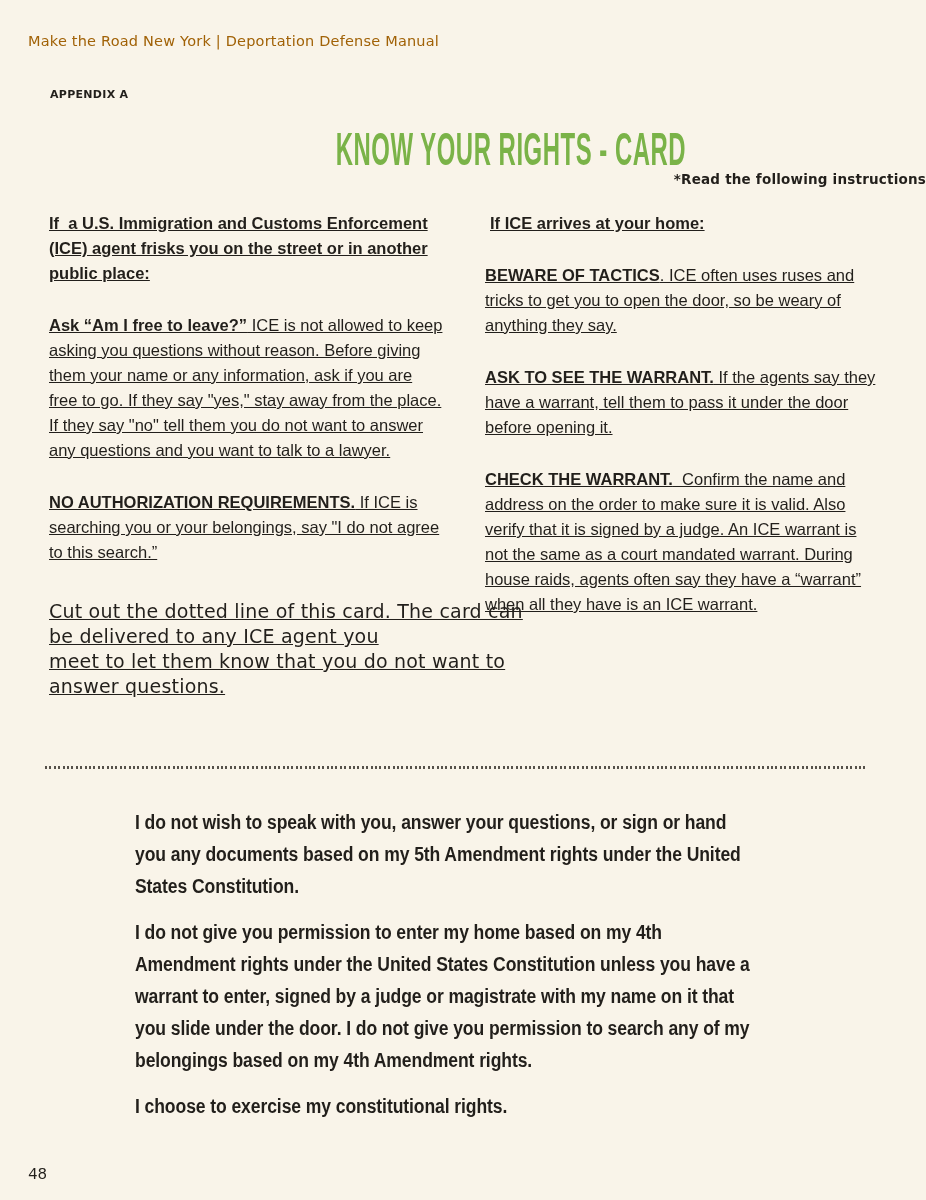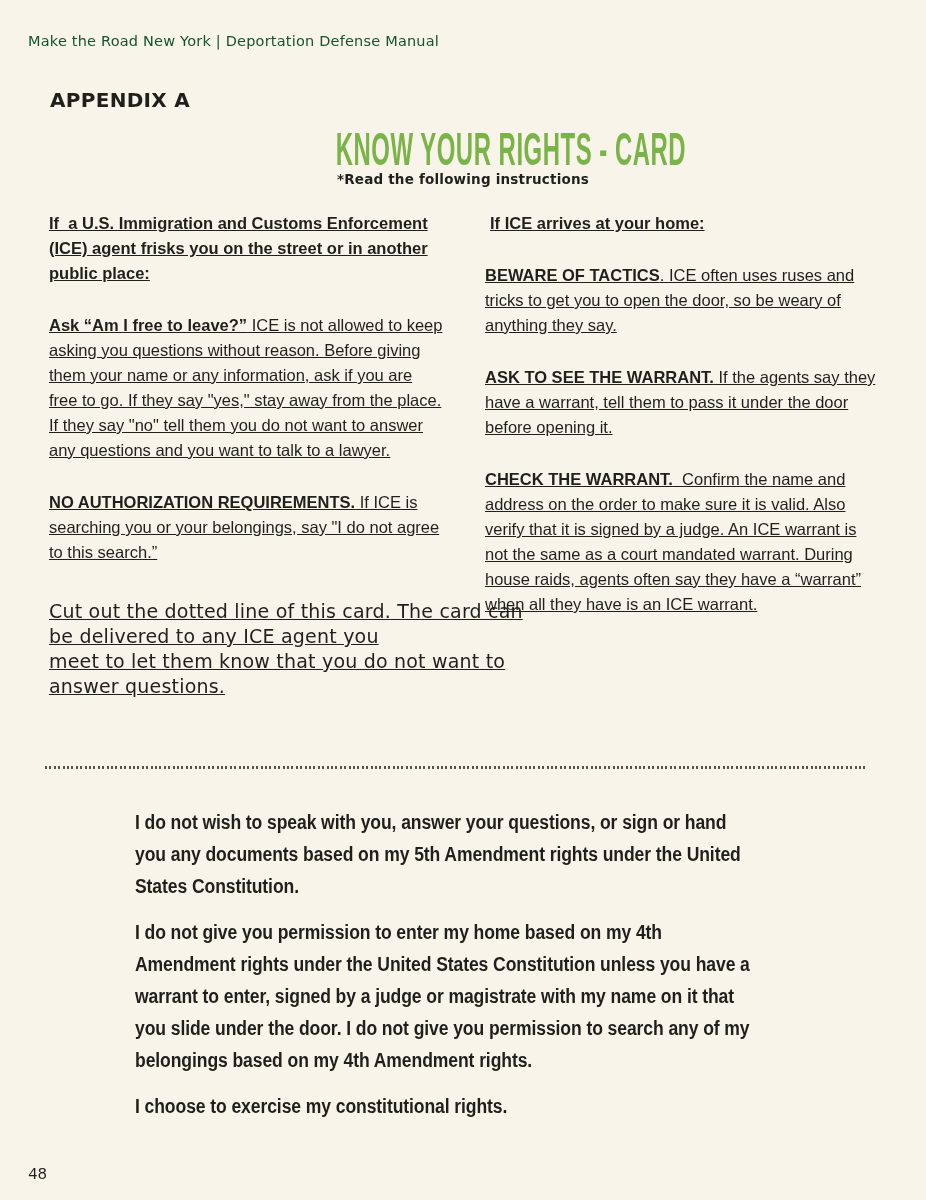--- a/index.html
+++ b/index.html
@@ -7,41 +7,41 @@
     position:relative;
     width:926px;height:1200px;
     background:#f9f4e9;
     color:#221f1b;
     font-family:"Liberation Sans",sans-serif;
     overflow:hidden;
   }
   .manual-header{
     position:absolute;left:28px;top:33px;
     font-family:"DejaVu Sans",sans-serif;
-    font-size:14.5px;letter-spacing:.2px;color:#14532d;
+    font-size:14.5px;letter-spacing:.2px;color:#a16207;
   }
   .appendix{
     position:absolute;left:50px;top:88px;
     font-family:"DejaVu Sans",sans-serif;
-    font-weight:bold;font-size:20px;letter-spacing:.3px;
+    font-weight:bold;font-size:11px;letter-spacing:.3px;
   }
   .title-wrap{
     position:absolute;left:0;top:126px;width:926px;
     text-align:center;white-space:nowrap;padding-left:48px;
   }
   .title-text{
     display:inline-block;
     font-weight:bold;font-size:46px;line-height:46px;
     color:#7ab348;
     transform:scaleX(.52);
     letter-spacing:1px;
   }
   .subtitle{
     position:absolute;left:0;top:171px;width:926px;
-    text-align:center;
+    text-align:right;
     font-family:"DejaVu Sans",sans-serif;
     font-weight:bold;font-size:13.5px;letter-spacing:.2px;
   }
   .col{position:absolute;top:211px;}
   .col-left{left:49px;width:402px;}
   .col-right{left:485px;width:388px;}
   .col p{
     margin:0 0 27px 0;
     font-size:16.5px;line-height:25px;
     white-space:pre;

